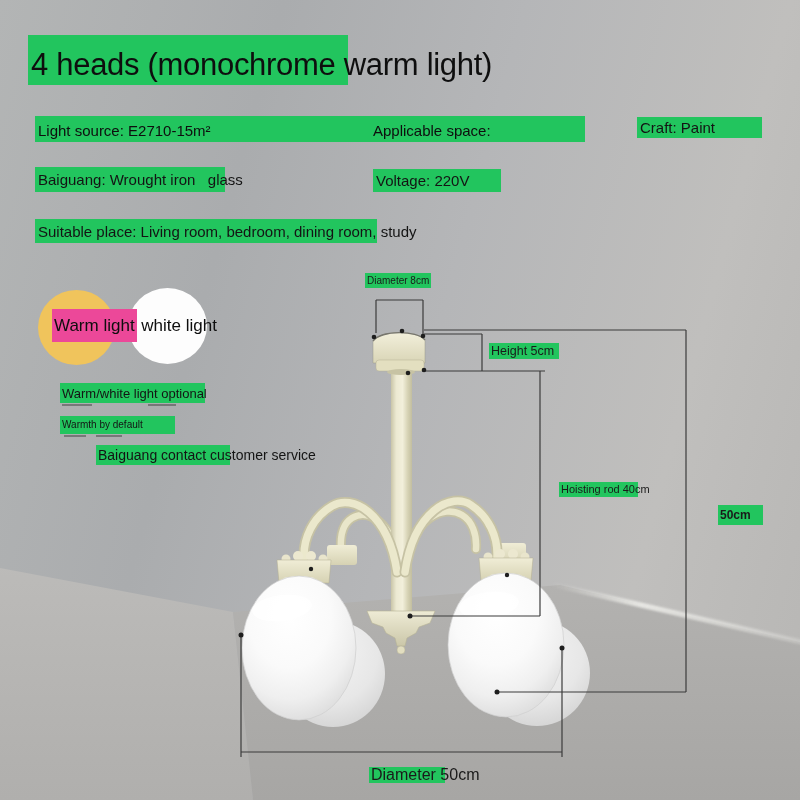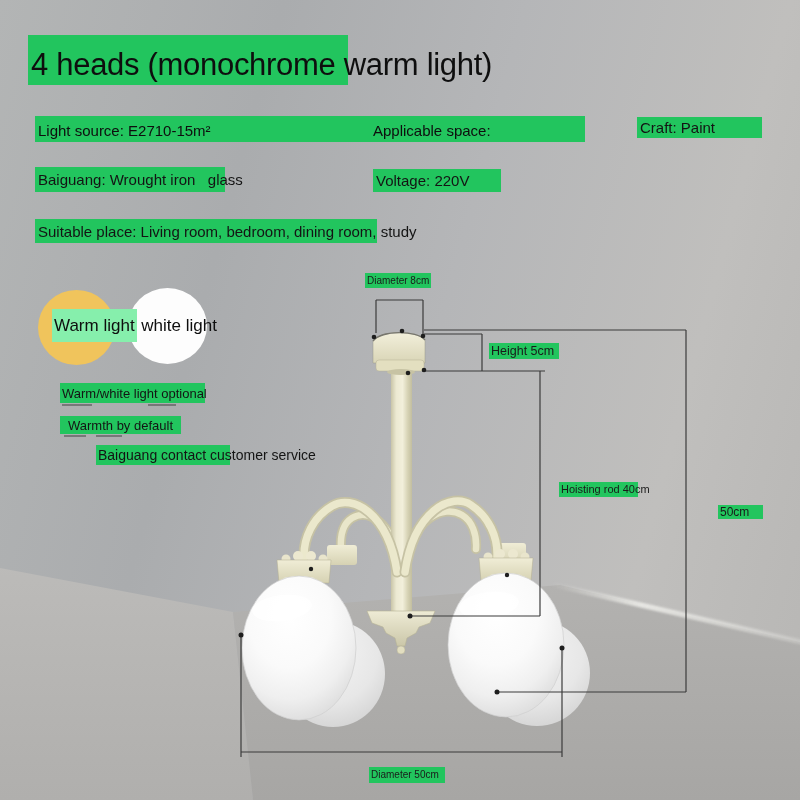--- a/index.html
+++ b/index.html
@@ -21,21 +21,21 @@
     white-space:pre;line-height:1;z-index:5;}
   .txt{position:absolute;color:#0e0e0e;white-space:pre;line-height:1.15;z-index:6;background:transparent;text-align:center;}
   .title-box{left:28px;top:35px;width:320px;height:50px;}
   .title-txt{left:31px;top:47px;font-size:31px;letter-spacing:-.3px;}
   .row-strip{left:35px;top:116px;width:550px;height:26px;}
   .spec{font-size:15px;}
   .circle{position:absolute;border-radius:50%;z-index:3;}
   .c-warm{left:38px;top:290px;width:77px;height:75px;}
   .c-white{left:128px;top:288px;width:79px;height:76px;}
   .light-lbls{left:52px;top:316px;font-size:17px;z-index:6;position:absolute;color:#0e0e0e;}
-  .warm-bg{background:#86efac;padding:7px 2px 7px 2px;}
+  .warm-bg{background:#ec4899;padding:7px 2px 7px 2px;}
   .dash{position:absolute;height:2px;background:#4a4a4a;opacity:.55;z-index:6;}
   .dim{color:#1a1a1a;}
 </style>
 </head>
 <body>
 
 <div class="canvas">
   <div class="bg-base"></div>
   <div class="bg-wall-left"></div>
   <div class="bg-wall-front"></div>
@@ -176,26 +176,26 @@
   <div class="lbl spec" style="left:35px;top:167px;width:187px;height:25px;padding-left:3px;overflow:visible;">Baiguang: Wrought iron   glass</div>
   <div class="lbl spec" style="left:373px;top:169px;width:125px;height:23px;padding-left:3px;">Voltage: 220V</div>
 
   <div class="lbl spec" style="left:35px;top:219px;width:339px;height:24px;padding-left:3px;overflow:visible;">Suitable place: Living room, bedroom, dining room, study</div>
 
   <div class="circle c-warm" style="background:#f0c45c;"></div>
   <div class="circle c-white" style="background:#fdfdfd;"></div>
   <div class="light-lbls"><span class="warm-bg">Warm light</span><span> white light</span></div>
 
   <div class="lbl" style="left:60px;top:383px;width:143px;height:20px;font-size:13px;padding-left:2px;overflow:visible;">Warm/white light optional</div>
-  <div class="lbl" style="left:60px;top:416px;width:113px;height:18px;font-size:13px;padding-left:8px;">Warmth by default</div>
+  <div class="lbl" style="left:60px;top:416px;width:113px;height:18px;font-size:10px;padding-left:2px;">Warmth by default</div>
   <div class="lbl" style="left:54px;top:445px;width:132px;height:20px;font-size:14px;padding-left:2px;overflow:visible;margin-left:42px;">Baiguang contact customer service</div>
 
   <div class="dash" style="left:62px;top:404px;width:30px;"></div>
   <div class="dash" style="left:148px;top:404px;width:28px;"></div>
   <div class="dash" style="left:64px;top:435px;width:22px;"></div>
   <div class="dash" style="left:96px;top:435px;width:26px;"></div>
 
   <div class="lbl dim" style="left:365px;top:273px;width:64px;height:15px;font-size:10px;padding-left:2px;">Diameter 8cm</div>
   <div class="lbl dim" style="left:489px;top:343px;width:68px;height:16px;font-size:12.5px;padding-left:2px;">Height 5cm</div>
   <div class="lbl dim" style="left:559px;top:482px;width:77px;height:15px;font-size:11px;padding-left:2px;">Hoisting rod 40cm</div>
-  <div class="lbl dim" style="left:718px;top:505px;width:43px;height:14px;font-size:12px;padding-left:2px;">50cm</div>
-  <div class="lbl dim" style="left:369px;top:767px;width:74px;height:16px;font-size:10px;padding-left:2px;">Diameter 50cm</div>
+  <div class="lbl dim" style="left:718px;top:505px;width:43px;height:20px;font-size:12px;padding-left:2px;font-weight:bold;">50cm</div>
+  <div class="lbl dim" style="left:369px;top:767px;width:74px;height:16px;font-size:16px;padding-left:2px;">Diameter 50cm</div>
 </div>
 
 </body></html>

